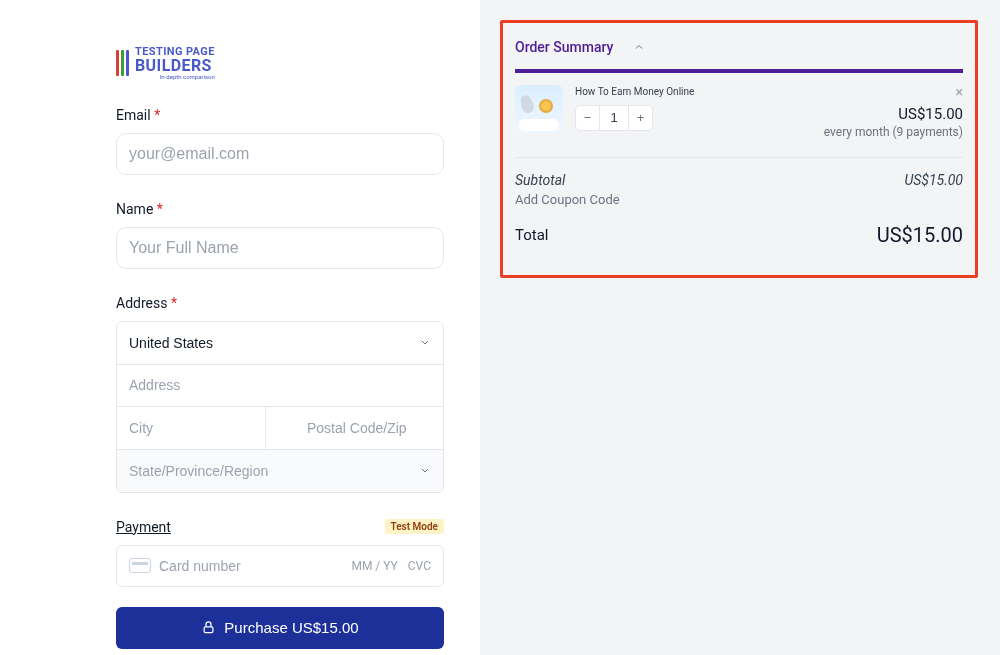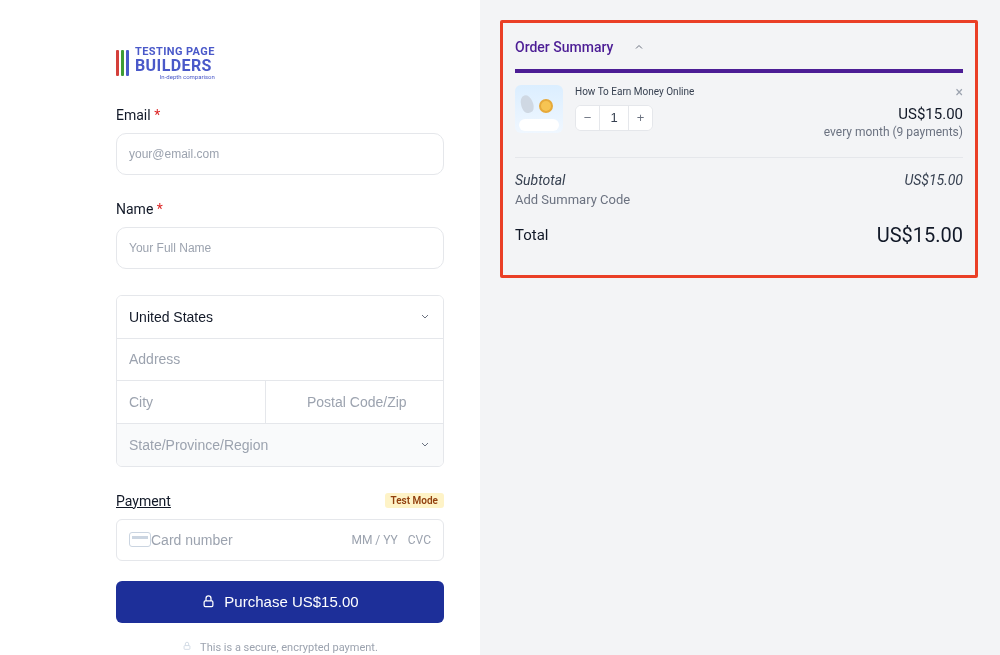--- a/index.html
+++ b/index.html
@@ -46,21 +46,21 @@
   
   .form-label { font-size: 14px; color: #111827; margin-bottom: 10px; display: block; }
   .req { color: #dc2626; }
   .field-group { margin-bottom: 26px; }
   .input, .select {
     width: 100%;
     height: 42px;
     border: 1px solid #e5e7eb;
     border-radius: 10px;
     padding: 0 12px;
-    font-size: 12px;
+    font-size: 16px;
     color: #111827;
     background: #fff;
     outline: none;
   }
   .input::placeholder { color: #9ca3af; }
   .addr-group { border: 1px solid #e5e7eb; border-radius: 6px; overflow: hidden; }
   .addr-group .country-wrap,
   .addr-group .addr-input,
   .addr-group .row-cp,
   .addr-group .state-wrap { border-bottom: 1px solid #e5e7eb; }
@@ -81,21 +81,21 @@
   .chev svg { width: 12px; height: 12px; stroke: #6b7280; }
 
   
   .payment-head { display: flex; justify-content: space-between; align-items: center; margin-bottom: 10px; }
   .test-badge {
     background: #fef3c7; color: #92400e; font-size: 10px; font-weight: 600;
     padding: 2px 6px; border-radius: 3px;
   }
   .card-wrap {
     display: flex; align-items: center; height: 42px; border: 1px solid #e5e7eb;
-    border-radius: 6px; padding: 0 12px; gap: 0;
+    border-radius: 6px; padding: 0 12px; gap: 8px;
   }
   .card-icon { width: 22px; height: 15px; border: 1.4px solid #cbd5e1; border-radius: 3px; position: relative; flex-shrink:0; }
   .card-icon::after { content:''; position:absolute; left:2px; right:2px; top:3px; height:2.5px; background:#cbd5e1; }
   .card-number-input { flex:1; border:none; outline:none; font-size:14px; color:#111827; }
   .card-number-input::placeholder { color:#9ca3af; }
   .card-tail { font-size: 12px; color:#9ca3af; display:flex; gap:10px; }
 
   .purchase-btn {
     margin-top: 20px; width: 100%; height: 42px; background: #1d2f99; border: none;
     border-radius: 6px; color: #fff; font-size: 15px; font-weight: 400; cursor: pointer;
@@ -158,20 +158,21 @@
     <label class="form-label"><span>Email</span> <span class="req">*</span></label>
     <input class="input" type="email" placeholder="your@email.com" style="">
   </div>
 
   <div class="field-group">
     <label class="form-label"><span>Name</span> <span class="req">*</span></label>
     <input class="input" type="text" placeholder="Your Full Name" style="">
   </div>
 
   <div class="field-group">
+    <label class="form-label"><span>Address</span> <span class="req">*</span></label>
     <div class="addr-group">
       <div class="country-wrap">
         <input class="country-select" readonly="" value="United States" style="">
         <span class="chev"><svg viewBox="0 0 24 24" fill="none" stroke-width="2">
               <polyline points="6 9 12 15 18 9"></polyline>
             </svg></span>
       </div>
       <input class="addr-input" type="text" placeholder="Address" style="">
       <div class="row-cp">
         <input class="city-input" type="text" placeholder="City" style="">
@@ -245,20 +246,20 @@
         <div class="remove-x">×</div>
         <div class="price">US$15.00</div>
         <div class="recur">every month (9 payments)</div>
       </div>
     </div>
 
     <div class="sub-row">
       <span>Subtotal</span>
       <span>US$15.00</span>
     </div>
-    <span class="coupon-link">Add Summary Code</span>
+    <span class="coupon-link">Add Coupon Code</span>
 
     <div class="total-row">
       <span>Total</span>
       <span class="tval">US$15.00</span>
     </div>
   </div>
 </div>
 
 </body></html>

